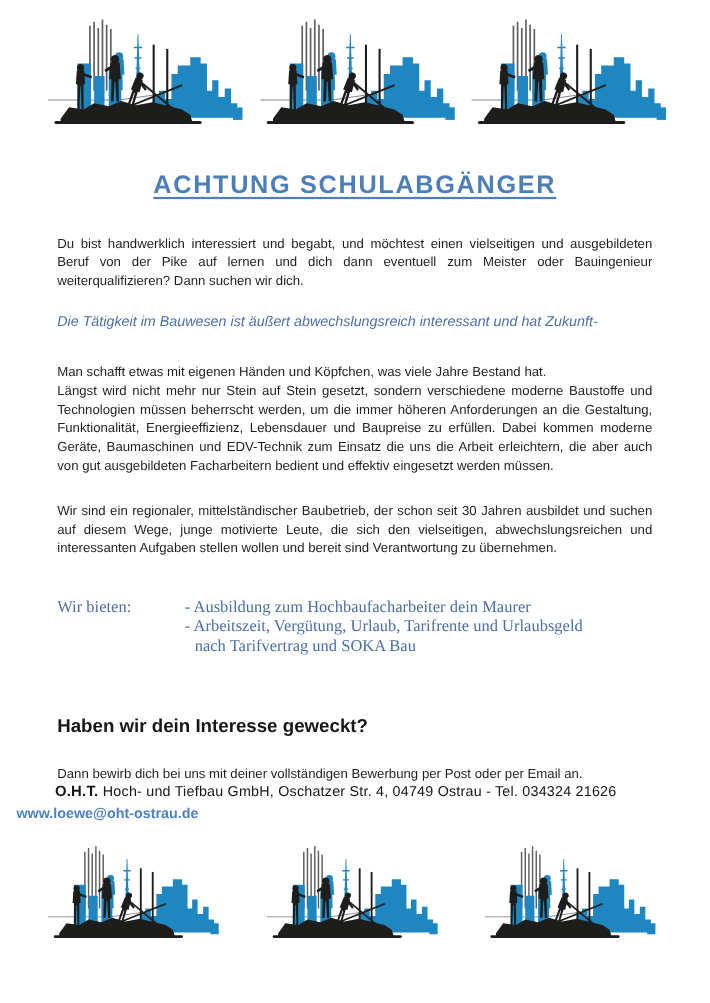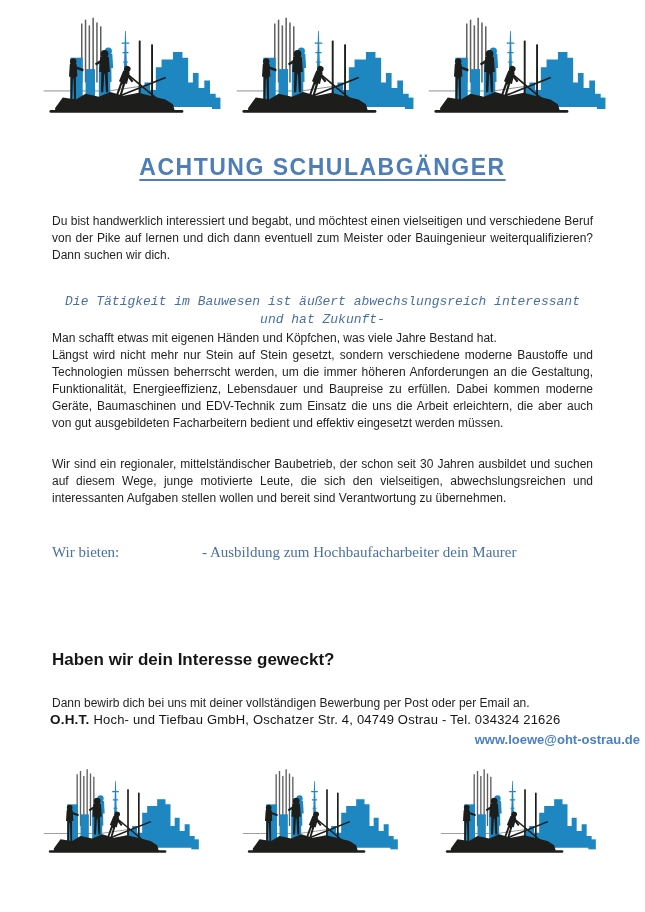--- a/index.html
+++ b/index.html
@@ -37,38 +37,36 @@
     text-underline-offset:4px;
   }
 
   .body-par {
     font-size:12px; line-height:17px;
     text-align:justify;
     white-space:pre-line;
   }
   .intro { top:213px; }
   .quote {
-    top:293px;
-    text-align:center;
-    font-family:Liberation Mono, monospace;
+    top:283px;
+    font-family:Liberation Sans, sans-serif;
     font-style:italic;
     font-size:13px; line-height:17.5px;
     color:#4a6fa8;
   }
   .para-work { top:330px; }
   .para-company { top:456px; }
 
   
   .offer {
     top:543px;
     display:flex;
     font-family:"Liberation Serif", serif;
     font-size:15px; line-height:18px;
     color:#4a6fa8;
-    gap:34px;
   }
   .offer-label { flex:0 0 116px; }
   .offer-items { flex:1; }
   .offer-item {
     white-space:pre-line;
     padding-left:9px; text-indent:-9px;
   }
 
   .interest-heading {
     top:650px;
@@ -76,21 +74,21 @@
   }
   .interest-text { top:669px; font-size:12px; line-height:16px;margin-top:26px; }
 
   .contact {
     top:712px; left:45px; right:30px;
     font-size:13px; letter-spacing:0.2px; color:#161616;
   }
   .contact .abbr { font-weight:700; font-size:13.5px; margin-right:4px;text-align:center; }
   .email-line {
     top:732px; left:0; right:0;
-    text-align:right;
+    text-align:left;
     font-size:13px; font-weight:700;
     color:#4a80c4;
     padding-left:10px;
   }
   .email-line span { cursor:pointer; }
 </style>
 </head>
 <body>
 
 <svg width="0" height="0" style="position:absolute" aria-hidden="true">
@@ -158,35 +156,37 @@
     <svg viewBox="0 0 190 120">
         <use href="#site-art"></use>
       </svg>
     <svg viewBox="0 0 190 120">
         <use href="#site-art"></use>
       </svg>
   </div>
 
   <div class="title">ACHTUNG SCHULABGÄNGER</div>
 
-  <div class="abs body-par intro">Du bist handwerklich interessiert und begabt, und möchtest einen vielseitigen und verschiedene Beruf von der Pike auf lernen und dich dann eventuell zum Meister oder Bauingenieur weiterqualifizieren? Dann suchen wir dich.</div>
+  <div class="abs body-par intro">Du bist handwerklich interessiert und begabt, und möchtest einen vielseitigen und ausgebildeten Beruf von der Pike auf lernen und dich dann eventuell zum Meister oder Bauingenieur weiterqualifizieren? Dann suchen wir dich.</div>
 
   <div class="abs quote">
     <div>Die Tätigkeit im Bauwesen ist äußert abwechslungsreich interessant und hat Zukunft-</div>
   </div>
 
   <div class="abs body-par para-work">Man schafft etwas mit eigenen Händen und Köpfchen, was viele Jahre Bestand hat.
 Längst wird nicht mehr nur Stein auf Stein gesetzt, sondern verschiedene moderne Baustoffe und Technologien müssen beherrscht werden, um die immer höheren Anforderungen an die Gestaltung, Funktionalität, Energieeffizienz, Lebensdauer und Baupreise zu erfüllen. Dabei kommen moderne Geräte, Baumaschinen und EDV-Technik zum Einsatz die uns die Arbeit erleichtern, die aber auch von gut ausgebildeten Facharbeitern bedient und effektiv eingesetzt werden müssen.</div>
 
   <div class="abs body-par para-company">Wir sind ein regionaler, mittelständischer Baubetrieb, der schon seit 30 Jahren ausbildet und suchen auf diesem Wege, junge motivierte Leute, die sich den vielseitigen, abwechslungsreichen und interessanten Aufgaben stellen wollen und bereit sind Verantwortung zu übernehmen.</div>
 
   <div class="abs offer">
     <div class="offer-label">Wir bieten:</div>
     <div class="offer-items">
       <div class="offer-item">- Ausbildung zum Hochbaufacharbeiter dein Maurer</div>
+      <div class="offer-item">- Arbeitszeit, Vergütung, Urlaub, Tarifrente und Urlaubsgeld
+nach Tarifvertrag und SOKA Bau</div>
     </div>
   </div>
 
   <div class="abs interest-heading">Haben wir dein Interesse geweckt?</div>
   <div class="abs interest-text">Dann bewirb dich bei uns mit deiner vollständigen Bewerbung per Post oder per Email an.</div>
 
   <div class="abs contact">
     <span class="abbr">O.H.T.</span><span>Hoch- und Tiefbau GmbH, Oschatzer Str. 4, 04749 Ostrau  - Tel. 034324 21626</span>
   </div>
 

